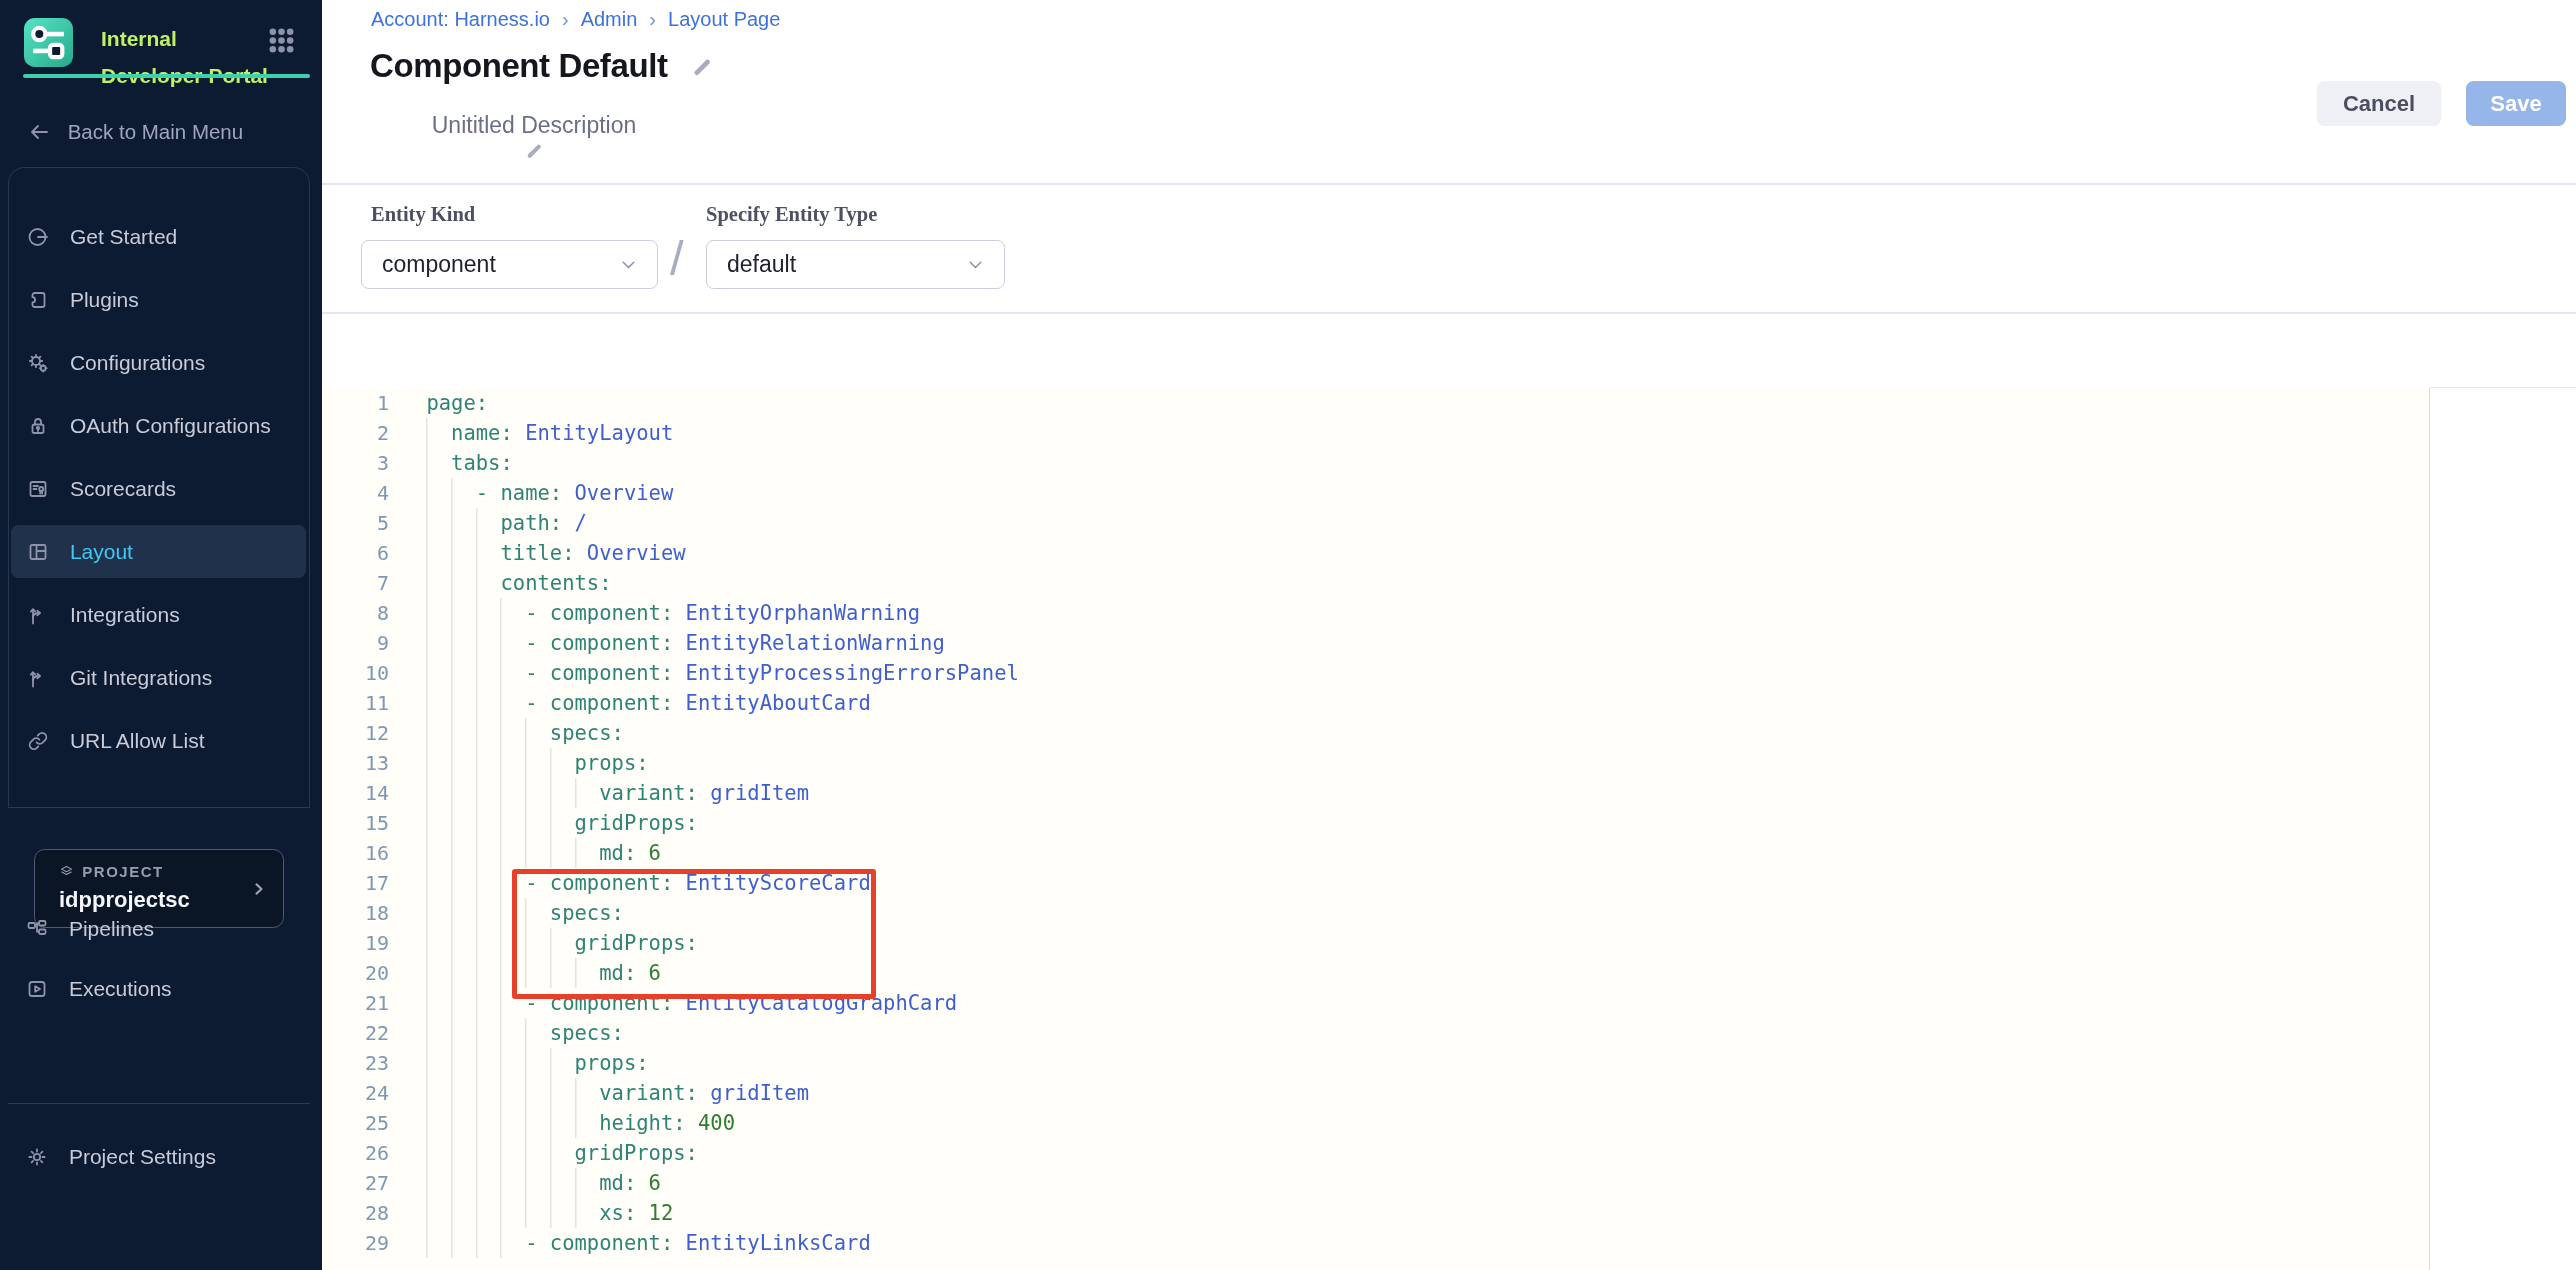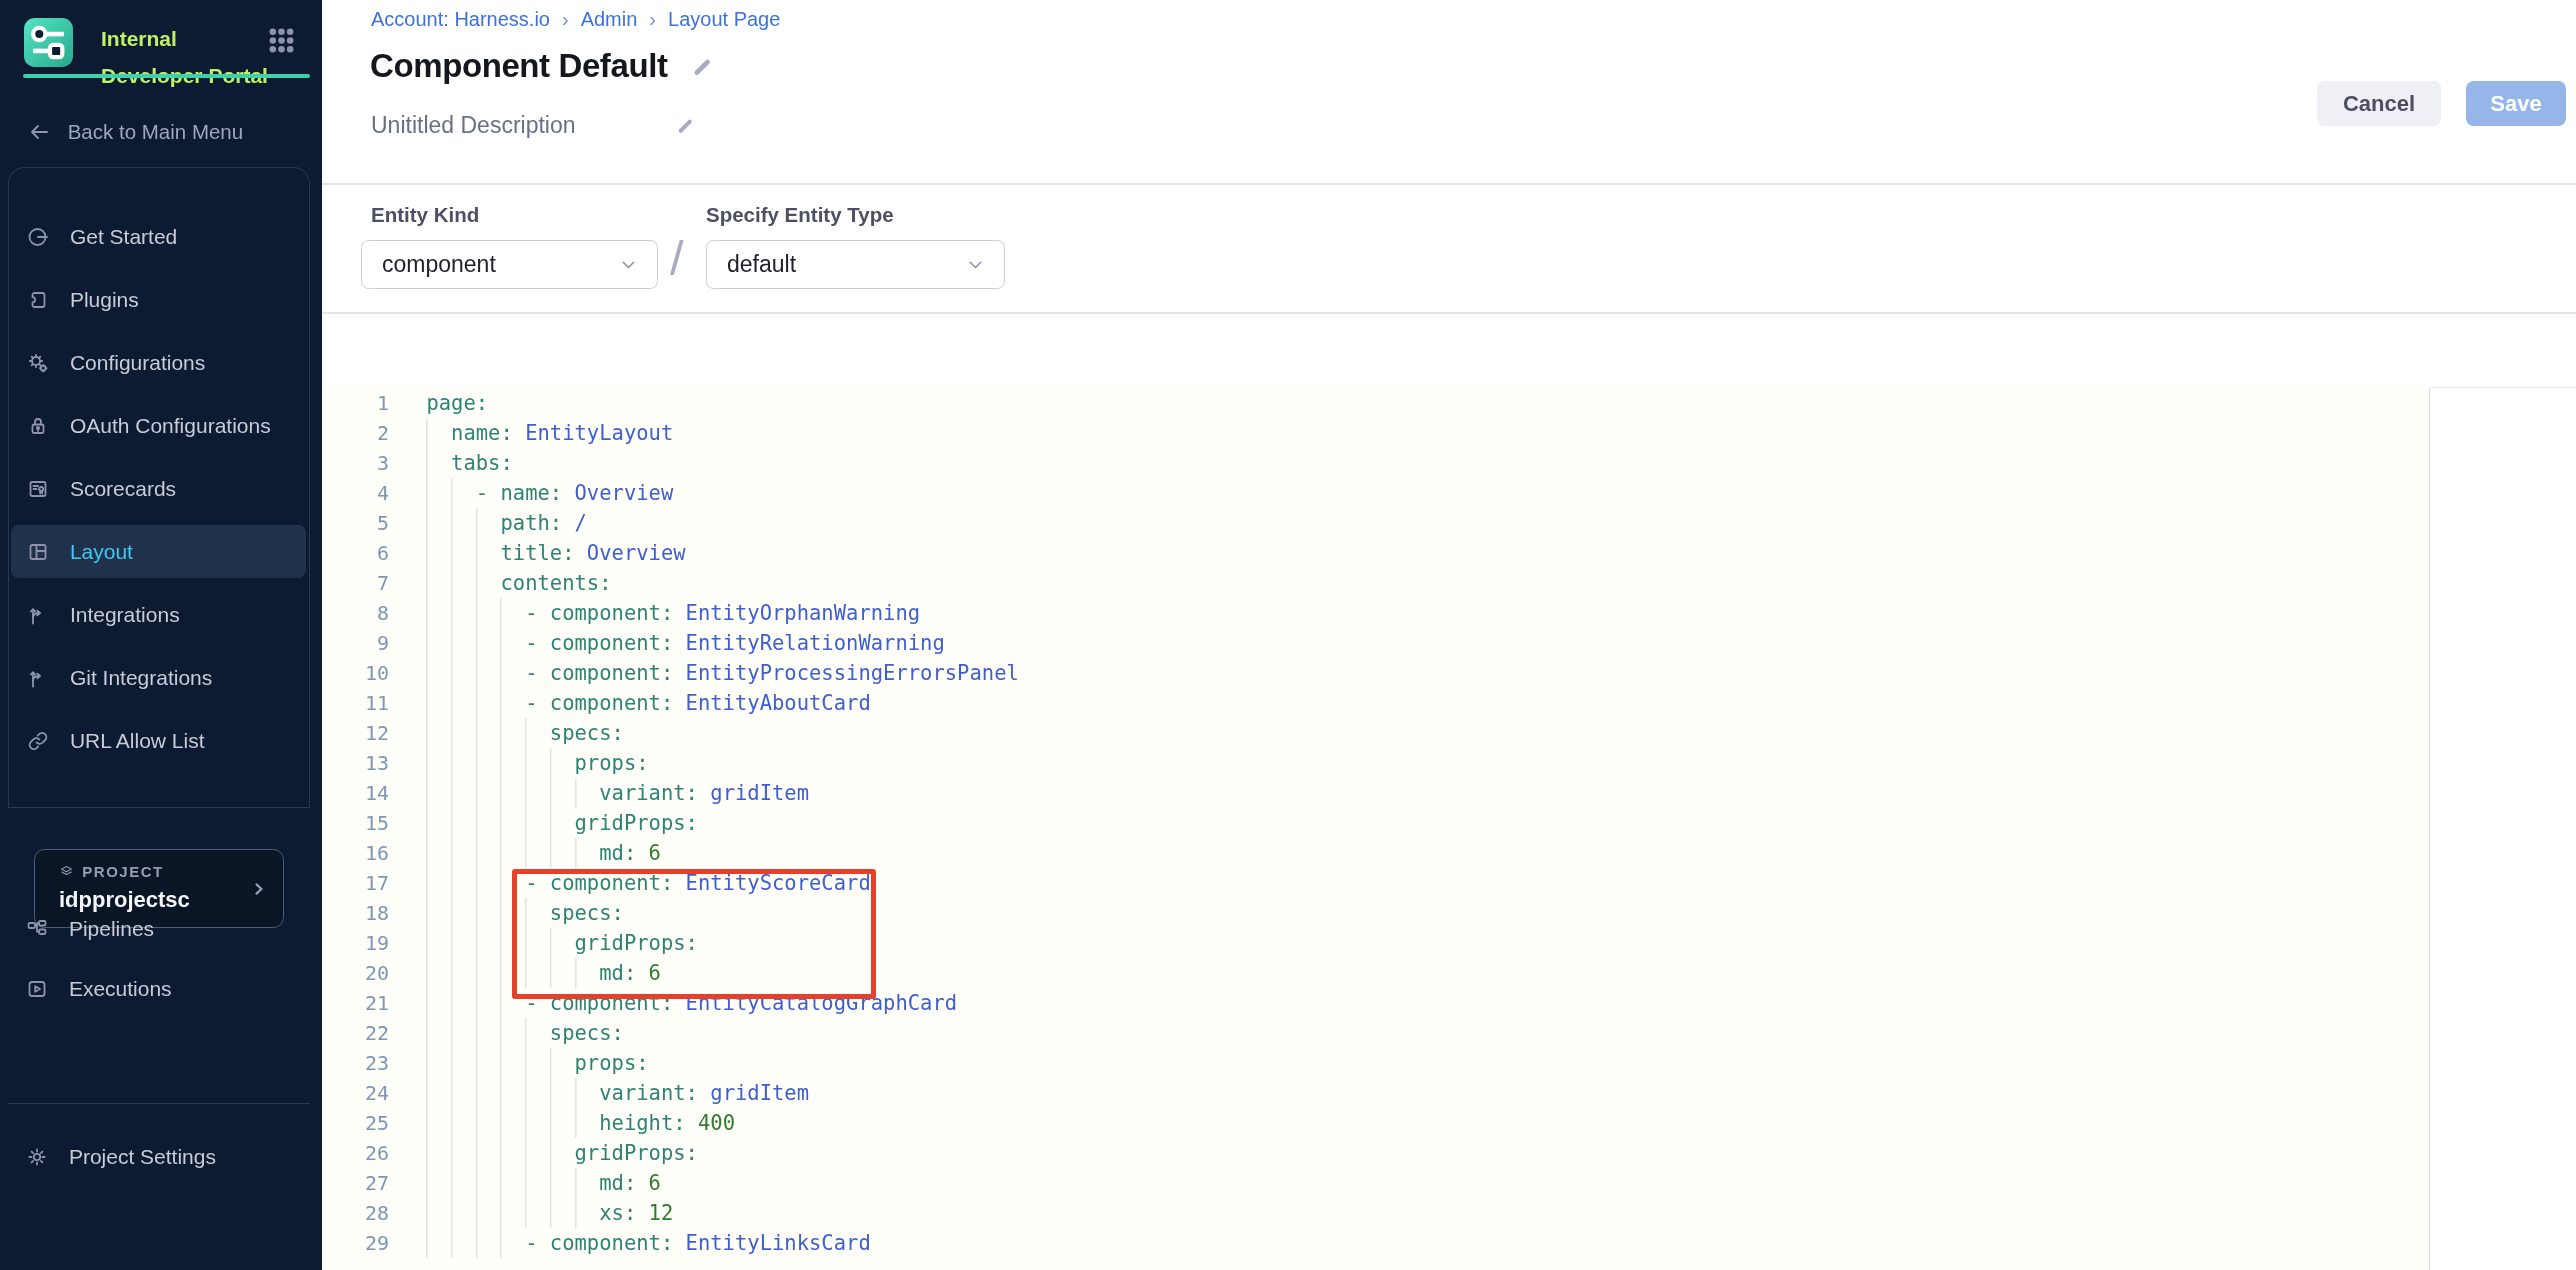--- a/index.html
+++ b/index.html
@@ -56,30 +56,30 @@
   
   .main { position:absolute; left:322px; top:0; right:0; bottom:0; background:#fff; }
   .breadcrumb { position:absolute; top:7.6px; left:49px; display:flex; align-items:center; gap:12px; font-size:20px; }
   .bc-link { color:var(--c-link,#3D72DC); cursor:pointer; }
   .bc-sep { color:#6C90DE; font-size:20px; }
   .title-row { position:absolute; top:47px; left:48px; display:flex; align-items:center; gap:21px; }
   .page-title { font-size:33px; font-weight:700; color:#15171F; letter-spacing:-0.4px; }
   .pencil { color:#A9ACBE; cursor:pointer; }
   .pencil.lg { width:27px; height:27px; }
   .pencil.sm { width:23px; height:23px; }
-  .desc-row { position:absolute; top:112px; left:49px; width:326px; display:flex; align-items:center; justify-content:space-between; }
+  .desc-row { position:absolute; top:112px; left:49px; width:326px; display:flex; align-items:center; justify-content:space-between;flex-direction:column; }
   .page-desc { font-size:23px; color:#6A6E87; }
   .btn { position:absolute; top:81px; height:45px; border:none; border-radius:7.6px; font-family:"Liberation Sans",sans-serif; font-size:22px; font-weight:700; cursor:pointer; }
   .btn-cancel { left:1995px; width:124px; background:var(--c-cancel,#EFF0F5); color:#4B4E63; }
   .btn-save { left:2144px; width:100px; background:var(--c-save,#96B6EA); color:#ffffff; }
   .hr { position:absolute; left:0; right:0; height:1.5px; background:#E4E5F0; }
   .hr1 { top:183px; } .hr2 { top:312px; }
 
   
-  .field-label { position:absolute; top:203px; font-size:20.5px; font-weight:700; color:#4D5065; }
+  .field-label { position:absolute; top:203px; font-size:20.5px; font-weight:700; color:#4D5065;font-family:Liberation Serif, serif; }
   .lab-kind { left:49px; } .lab-type { left:384px; }
   .select {
     position:absolute; top:240px; height:49px; border:1.5px solid #CACDDB; border-radius:7.6px;
     background:#fff; display:flex; align-items:center; padding:0 18px 0 20px; cursor:pointer;
   }
   .sel-kind { left:39px; width:297px; } .sel-type { left:384px; width:299px; }
   .select .sel-value { flex:1; font-size:23px; color:#20222E; }
   .select .chev { width:21px; height:21px; color:#8D92A8; }
   .slash-sep { position:absolute; top:230px; left:348px; font-size:49px; font-weight:400; color:#A8ACC1; }
 

